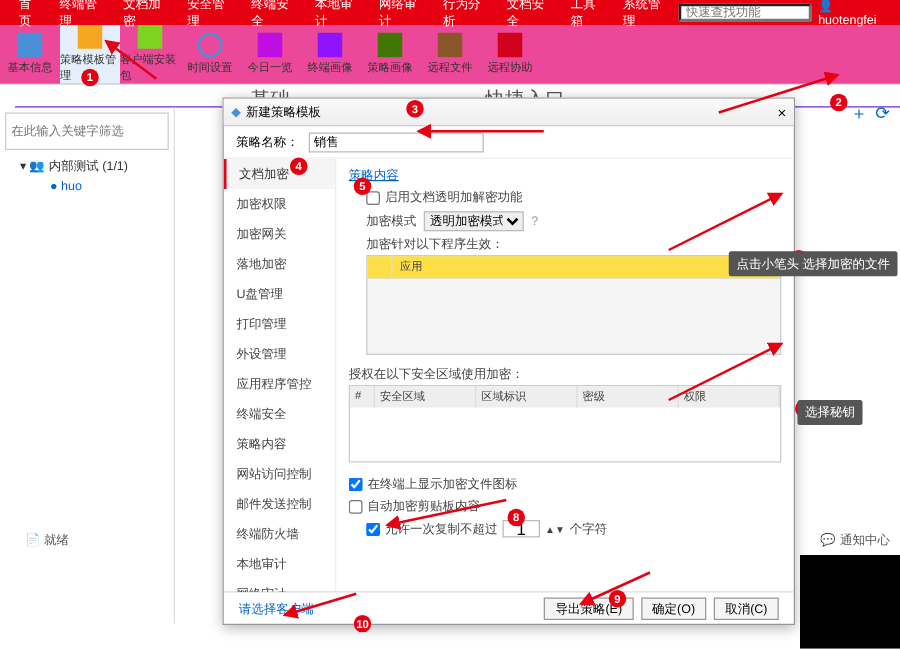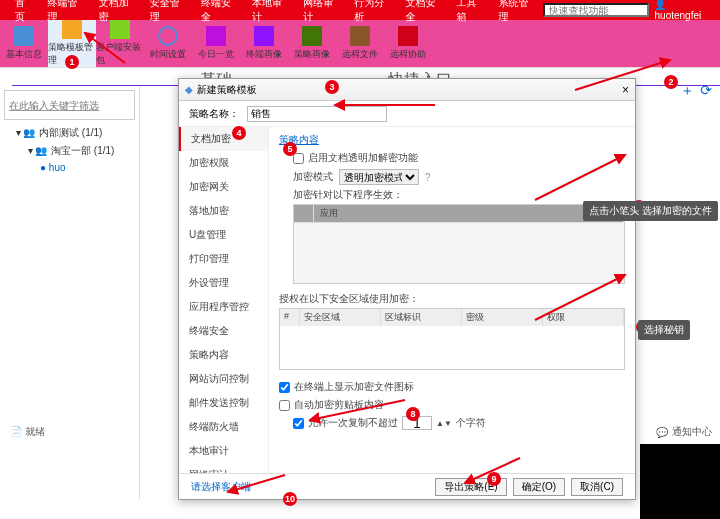--- a/index.html
+++ b/index.html
@@ -16,46 +16,46 @@
 .ribbon-item { width: 48px; display: flex; flex-direction: column; align-items: center; justify-content: center; font-size: 9px; color: #333; cursor: pointer; }
 .ribbon-item .icon { width: 20px; height: 20px; margin-bottom: 2px; }
 .ribbon-item.active { background: #e5eefb; }
 
 
 .sec-bar { height: 18px; border-bottom: 1px solid #6d28d9; display: flex; font-size: 16px; color: #555; margin-left: 12px; }
 .sec-bar span { padding: 2px 8px; }
 
 
 .left-panel { position: absolute; top: 86px; left: 0; width: 140px; bottom: 20px; border-right: 1px solid #ddd; padding: 4px; font-size: 10px; }
-.search-input { width: 100%; height: 16px; border: 1px solid #ccc; padding: 14px 4px; color: #999; font-size: 10px; margin-bottom: 4px; text-decoration: underline; }
+.search-input { width: 100%; height: 16px; border: 1px solid #ccc; padding: 14px 4px; color: #999; font-size: 10px; margin-bottom: 4px; }
 .tree-item { padding: 2px 0 2px 12px; color: #333; cursor: pointer; }
 .tree-item.l2 { padding-left: 24px; }
 .tree-item.l3 { padding-left: 36px; color: #0066cc; }
 
 
-.status-left { position: absolute; bottom: 80px; left: 10px; font-size: 10px; color: #555; }
+.status-left { position: absolute; bottom: 80px; left: 20px; font-size: 10px; color: #555; }
 
 
 .modal { position: absolute; top: 78px; left: 178px; width: 458px; height: 422px; background: #fff; border: 1px solid #999; box-shadow: 0 2px 10px rgba(0,0,0,.3); display: flex; flex-direction: column; }
 .modal-title { height: 22px; background: linear-gradient(#fafafa,#eee); border-bottom: 1px solid #ccc; display: flex; align-items: center; padding: 0 6px; font-size: 10px; }
 .modal-title .close { margin-left: auto; cursor: pointer; font-size: 12px; }
 .modal-name { height: 26px; display: flex; align-items: center; padding: 0 10px; border-bottom: 1px solid #eee; font-size: 10px; }
 .modal-name input { margin-left: 8px; width: 140px; height: 16px; border: 1px solid #bbb; font-size: 10px; padding: 0 3px; }
 .modal-body { flex: 1; display: flex; overflow: hidden; }
 .modal-side { width: 90px; border-right: 1px solid #eee; overflow-y: auto; }
 .side-item { padding: 5px 10px; font-size: 10px; color: #444; cursor: pointer; }
 .side-item.active { color: #333; border-left: 2px solid #e60012; background: #f5f5f5; }
 .modal-main { flex: 1; padding: 6px 10px; font-size: 10px; color: #444; overflow-y: auto; position: relative; }
 .modal-main .link { color: #0066cc; text-decoration: underline; }
 .checkbox-line { margin: 4px 0; display: flex; align-items: center; gap: 4px; }
 .checkbox-line input[type=checkbox] { width: 11px; height: 11px; }
 .field-line { margin: 3px 0 3px 14px; display: flex; align-items: center; gap: 6px; }
 .field-line select { height: 16px; font-size: 10px; border: 1px solid #bbb; width: 80px; }
 .list-box { margin-left: 14px; border: 1px solid #ccc; height: 80px; background: #f5f5f5; }
-.list-header { background: #a3a3a3; display: flex; font-size: 9px; border-bottom: 1px solid #ddd; }
+.list-header { background: #fde047; display: flex; font-size: 9px; border-bottom: 1px solid #ddd; }
 .list-header span { padding: 2px 6px; flex: 1; border-right: 1px solid #ddd; }
 .table-box { border: 1px solid #ccc; height: 62px; margin-top: 2px; }
 .table-header { background: #eee; display: flex; font-size: 9px; }
 .table-header span { padding: 2px 4px; border-right: 1px solid #ddd; flex: 1; }
 .table-header span:first-child { flex: 0 0 20px; }
 .modal-footer { height: 26px; border-top: 1px solid #ddd; display: flex; align-items: center; padding: 0 12px; gap: 8px; }
 .modal-footer .link-btn { color: #0066cc; font-size: 10px; cursor: pointer; }
 .modal-footer .btns { margin-left: auto; display: flex; gap: 6px; }
 .modal-footer button { height: 18px; padding: 0 8px; font-size: 10px; border: 1px solid #999; background: #f5f5f5; cursor: pointer; }
 
@@ -153,21 +153,20 @@
 </div>
 
 <div class="sec-bar">
   <span style="margin-left:180px">基础</span>
   <span style="margin-left:140px">快捷入口</span>
 </div>
 
 <div class="left-panel">
   <input class="search-input" placeholder="在此输入关键字筛选" style="">
   <div class="tree-item">▾ 👥 <span>内部测试 (1/1)</span></div>
-  <div class="tree-item l2">▾ 👥 <span>淘宝一部 (1/1)</span></div>
   <div class="tree-item l3">● <span>huo</span></div>
 </div>
 
 <div class="status-left">📄 <span>就绪</span></div>
 
 <div class="right-icons">
   <span>＋</span>
   <span>⟳</span>
 </div>
 

